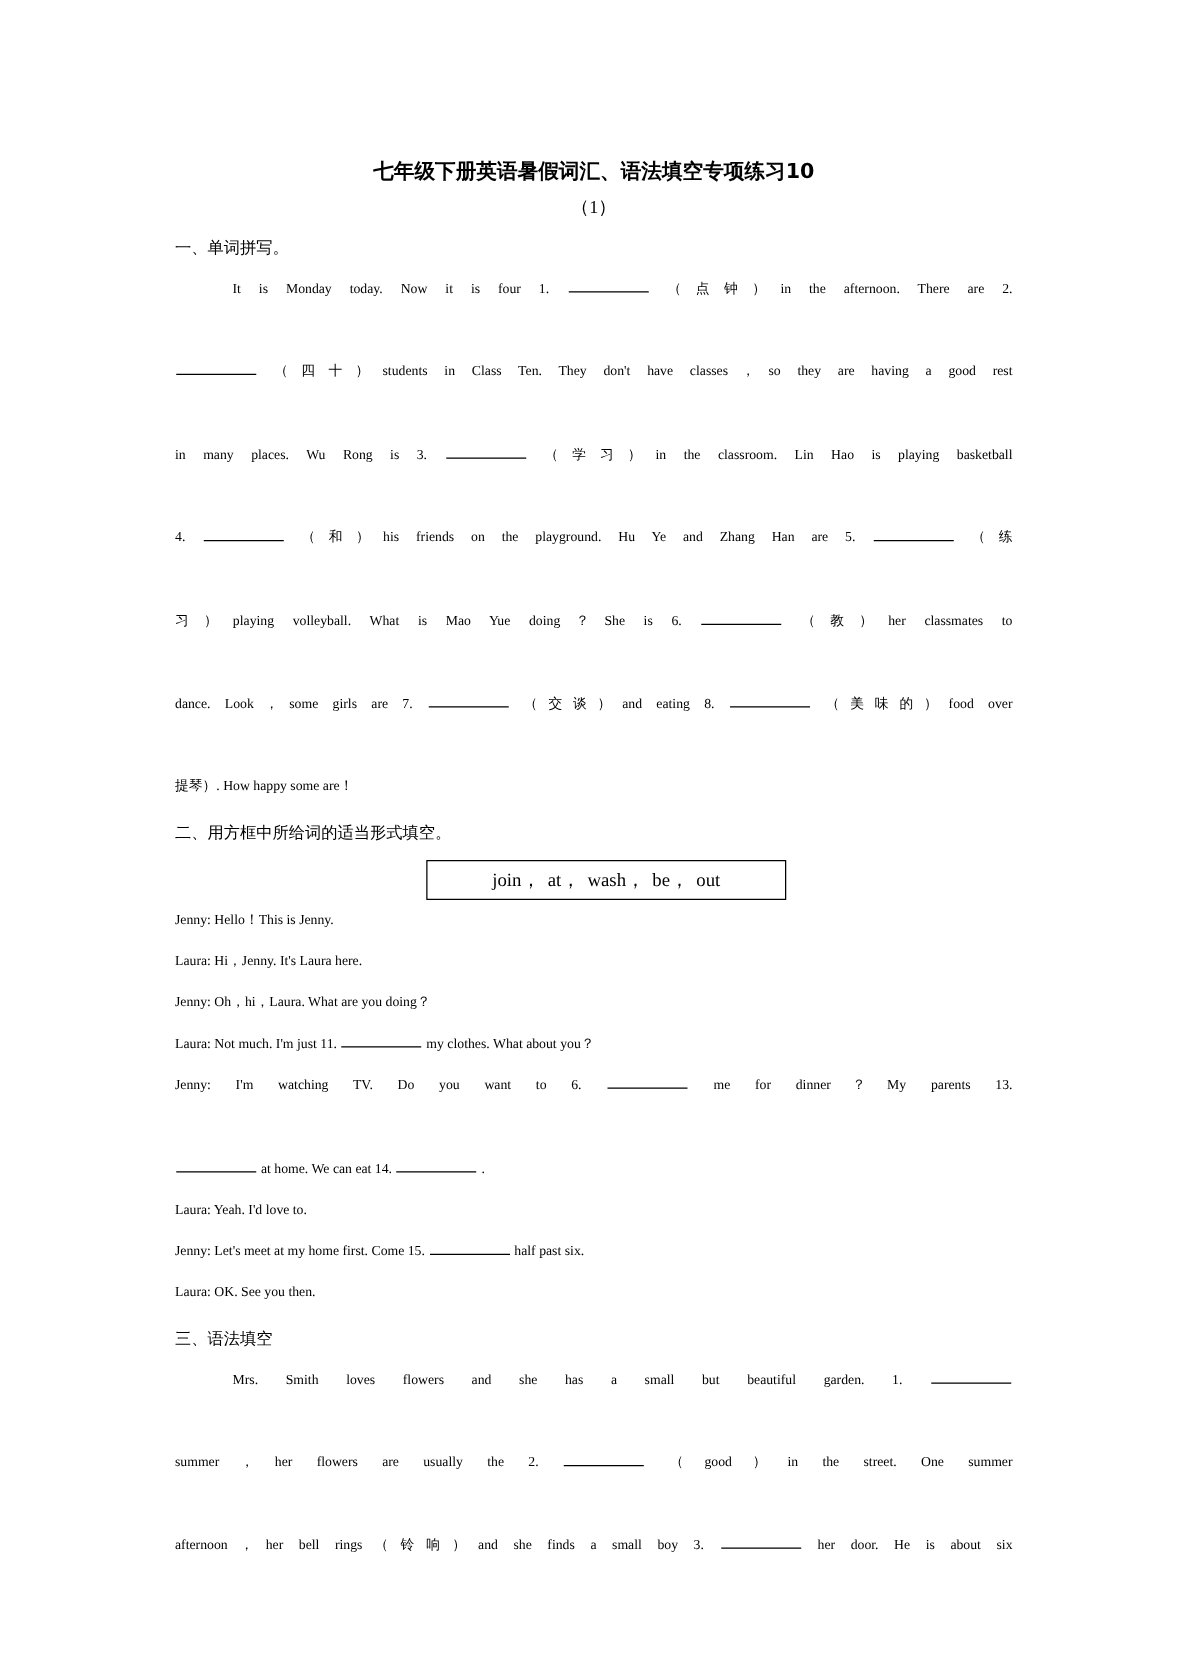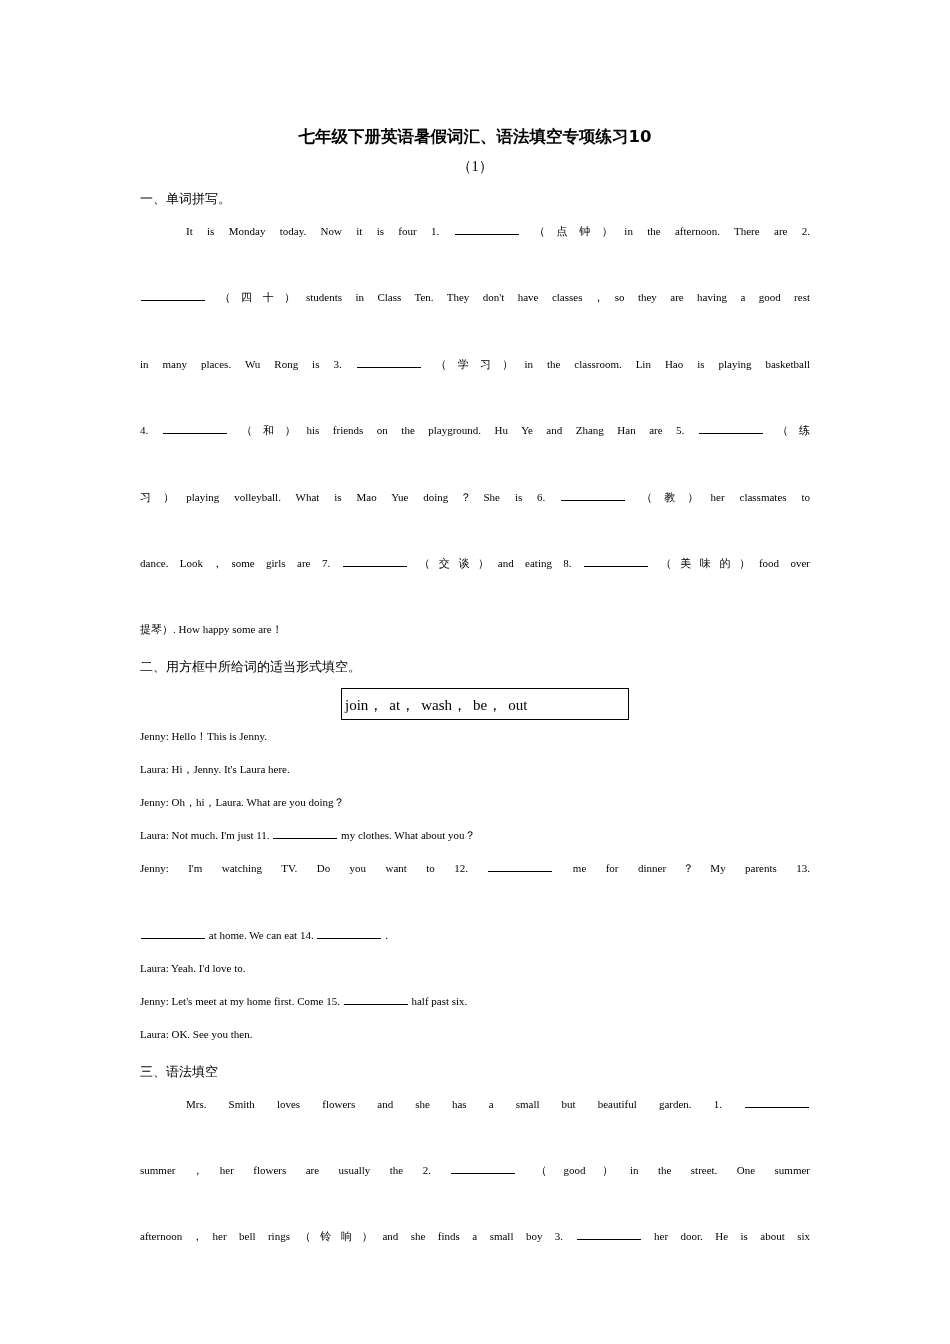--- a/index.html
+++ b/index.html
@@ -89,21 +89,21 @@
     display: block;
     text-align: center;
     padding-top: 5px;
   }
   .wordbox {
     display: inline-block;
     border: 1px solid #000;
     width: 288px;
     height: 32px;
     line-height: 32px;
-    text-align: left;
+    text-align: center;
     font-size: 15px;
     box-sizing: border-box;
     margin-left: 20px;
   }
   .wordbox .w { margin: 0 3px; }
 </style>
 </head>
 <body>
 
 <div class="page">
@@ -120,21 +120,21 @@
         <div class="line justified"><span>4.</span> <span class="blank"></span> <span>（和）his friends on the playground. Hu Ye and Zhang Han are 5.</span> <span class="blank"></span> <span>（练</span> </div>
         <div class="line justified"><span>习）playing volleyball. What is Mao Yue doing？She is 6.</span> <span class="blank"></span> <span>（教）her classmates to</span> </div>
         <div class="line justified"><span>dance. Look，some girls are 7.</span> <span class="blank"></span> <span>（交谈）and eating 8.</span> <span class="blank"></span> <span>（美味的）food over</span> </div>
         <div class="line"><span>提琴）. How happy some are！</span> </div>
         <div class="section-head">二、用方框中所给词的适当形式填空。</div>
         <div class="wordbox-wrap"><div class="wordbox"><span class="w">join，</span><span class="w">at，</span><span class="w">wash，</span><span class="w">be，</span><span class="w">out</span></div></div>
         <div class="line"><span>Jenny: Hello！This is Jenny.</span> </div>
         <div class="line"><span>Laura: Hi，Jenny. It's Laura here.</span> </div>
         <div class="line"><span>Jenny: Oh，hi，Laura. What are you doing？</span> </div>
         <div class="line"><span>Laura: Not much. I'm just 11.</span> <span class="blank"></span> <span>my clothes. What about you？</span> </div>
-        <div class="line justified"><span>Jenny: I'm watching TV. Do you want to 12.</span> <span class="blank"></span> <span>me for dinner？My parents 13.</span> </div>
+        <div class="line justified"><span>Jenny: I'm watching TV. Do you want to 6.</span> <span class="blank"></span> <span>me for dinner？My parents 13.</span> </div>
         <div class="line"><span class="blank"></span> <span>at home. We can eat 14.</span> <span class="blank"></span> <span>.</span> </div>
         <div class="line"><span>Laura: Yeah. I'd love to.</span> </div>
         <div class="line"><span>Jenny: Let's meet at my home first. Come 15.</span> <span class="blank"></span> <span>half past six.</span> </div>
         <div class="line"><span>Laura: OK. See you then.</span> </div>
         <div class="section-head">三、语法填空</div>
         <div class="line justified" style="text-indent: 46px;"><span>Mrs. Smith loves flowers and she has a small but beautiful garden. 1.</span> <span class="blank"></span> </div>
         <div class="line justified"><span>summer，her flowers are usually the 2.</span> <span class="blank"></span> <span>（good）in the street. One summer</span> </div>
         <div class="line justified"><span>afternoon，her bell rings（铃响）and she finds a small boy 3.</span> <span class="blank"></span> <span>her door. He is about six</span> </div>
         <div class="line">   </div>
       </div>

